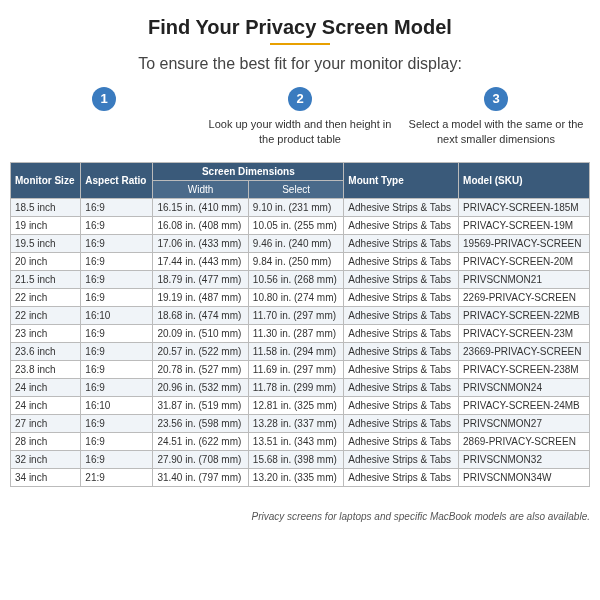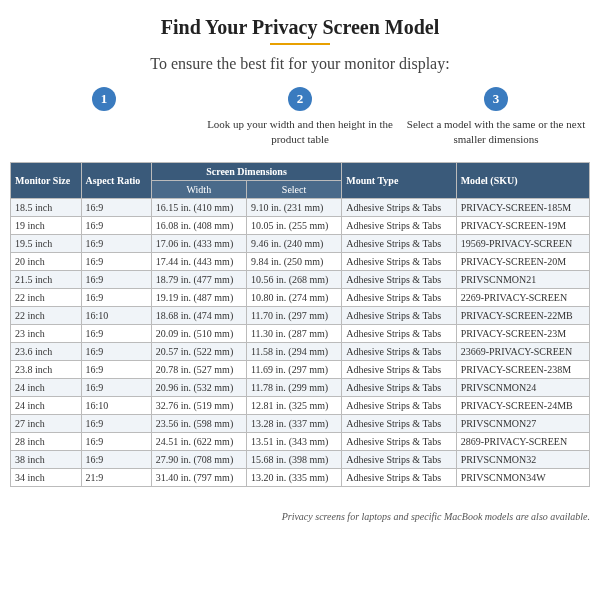--- a/index.html
+++ b/index.html
@@ -7,21 +7,20 @@
       font-family: Arial, sans-serif;
       background: #fff;
       width: 600px;
       min-height: 600px;
       font-size: 11px;
       color: #333;
     }
     .page-container {
       width: 600px;
       padding: 16px 10px 10px 10px;
-      font-family: Liberation Serif, serif;
     }
     .main-title {
       text-align: center;
       font-size: 20px;
       font-weight: bold;
       color: #222;
       margin-bottom: 4px;
     }
     .title-underline {
       width: 60px;
@@ -232,21 +231,21 @@
           <td>24 inch</td>
           <td>16:9</td>
           <td>20.96 in. (532 mm)</td>
           <td>11.78 in. (299 mm)</td>
           <td>Adhesive Strips &amp; Tabs</td>
           <td>PRIVSCNMON24</td>
         </tr>
         <tr>
           <td>24 inch</td>
           <td>16:10</td>
-          <td>32.76 in. (519 mm)</td>
+          <td>31.87 in. (519 mm)</td>
           <td>12.81 in. (325 mm)</td>
           <td>Adhesive Strips &amp; Tabs</td>
           <td>PRIVACY-SCREEN-24MB</td>
         </tr>
         <tr>
           <td>27 inch</td>
           <td>16:9</td>
           <td>23.56 in. (598 mm)</td>
           <td>13.28 in. (337 mm)</td>
           <td>Adhesive Strips &amp; Tabs</td>
@@ -254,21 +253,21 @@
         </tr>
         <tr>
           <td>28 inch</td>
           <td>16:9</td>
           <td>24.51 in. (622 mm)</td>
           <td>13.51 in. (343 mm)</td>
           <td>Adhesive Strips &amp; Tabs</td>
           <td>2869-PRIVACY-SCREEN</td>
         </tr>
         <tr>
-          <td>38 inch</td>
+          <td>32 inch</td>
           <td>16:9</td>
           <td>27.90 in. (708 mm)</td>
           <td>15.68 in. (398 mm)</td>
           <td>Adhesive Strips &amp; Tabs</td>
           <td>PRIVSCNMON32</td>
         </tr>
         <tr>
           <td>34 inch</td>
           <td>21:9</td>
           <td>31.40 in. (797 mm)</td>

